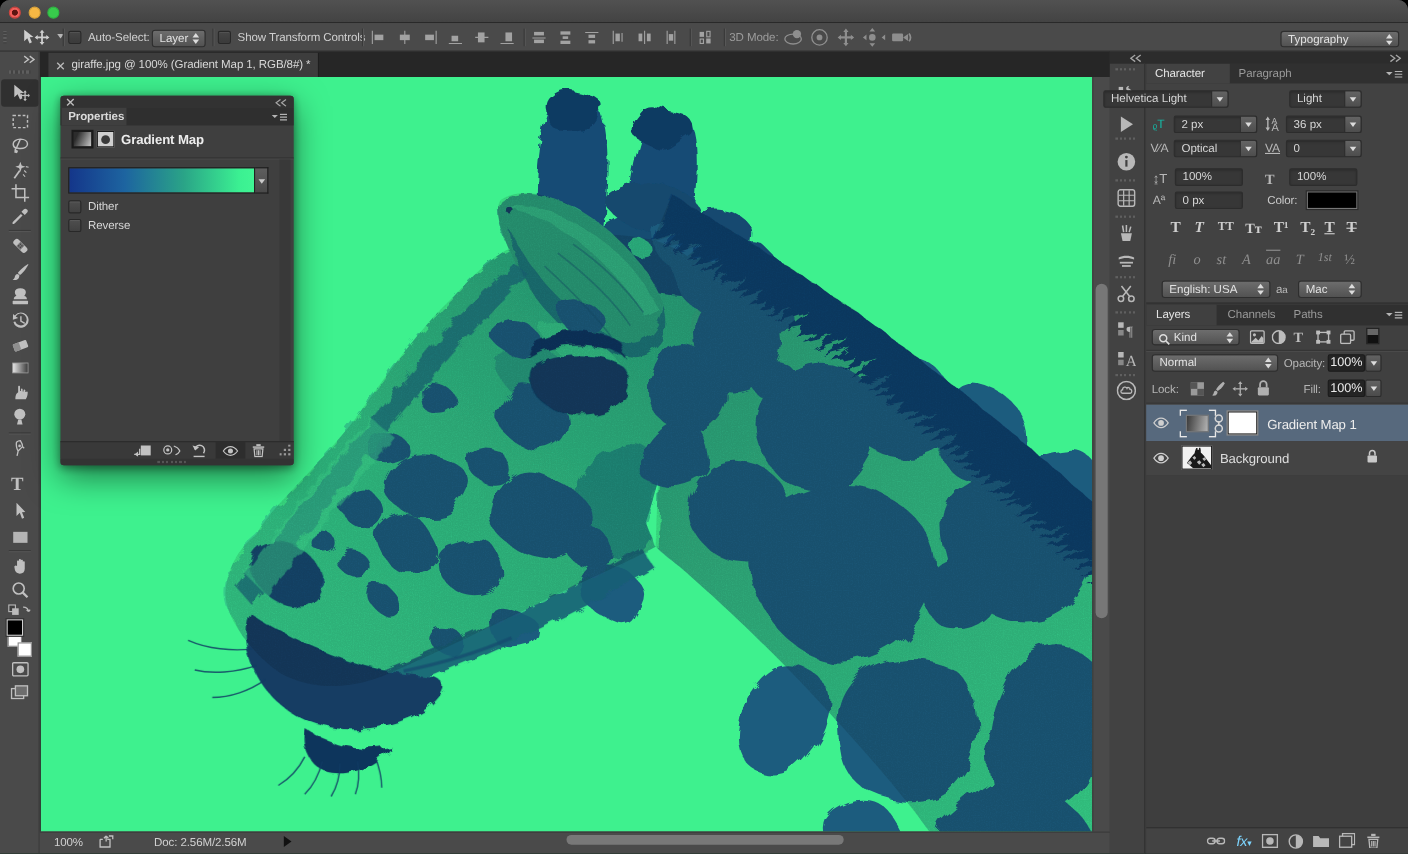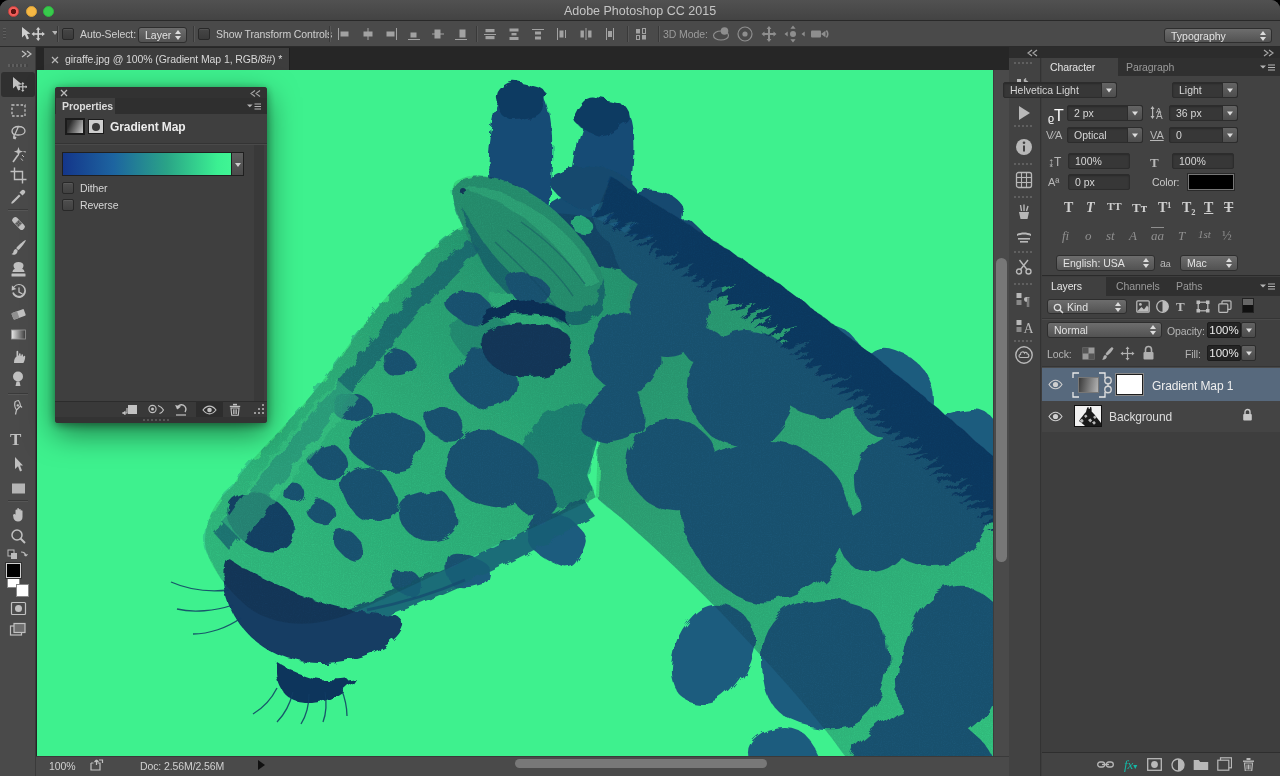--- a/index.html
+++ b/index.html
@@ -23,21 +23,20 @@
 .dbtn:before{content:"";position:absolute;left:50%;top:50%;transform:translate(-50%,-40%);border-left:3.5px solid transparent;border-right:3.5px solid transparent;border-top:4px solid #dcdcdc}
 svg{display:block}
 </style></head>
 <body>
 <div id="app">
 
 <div class="abs" style="left:0;top:0;width:1280px;height:21px;background:linear-gradient(#515151,#434343);border-bottom:1px solid #292929"></div>
 <div class="abs" style="left:8px;top:6px;width:11px;height:11px;border-radius:50%;background:radial-gradient(circle at 50% 50%,#5d1512 0 2.4px,#f35f5b 3px);border:0.5px solid #ce4540"></div>
 <div class="abs" style="left:26px;top:6px;width:11px;height:11px;border-radius:50%;background:#f6b844;border:0.5px solid #d9a23a"></div>
 <div class="abs" style="left:43px;top:6px;width:11px;height:11px;border-radius:50%;background:#38cb4c;border:0.5px solid #2fb542"></div>
-<div class="abs" style="left:0;top:3.5px;width:1280px;text-align:center;color:#c5c5c5;font-size:12.5px">Adobe Photoshop CC 2015</div>
 
 <div class="abs" style="left:0;top:21px;width:1280px;height:26px;background:#4a4a4a;border-bottom:1px solid #2b2b2b"></div>
 <div class="abs" style="left:3px;top:28px;width:3px;height:12px;background:repeating-linear-gradient(#5e5e5e 0 1px,#454545 1px 3px)"></div>
 <svg class="abs" style="left:20px;top:26px" width="28" height="16" viewBox="0 0 28 16">
   <path d="M2,1 L2,11.5 L4.8,8.8 L6.9,13.5 L9,12.4 L7,7.9 L10.4,7.7 Z" fill="#cfcfcf"></path>
   <g stroke="none" fill="#cfcfcf">
         <rect x="17.4" y="3" width="1.6" height="10"></rect>
         <rect x="13" y="7.2" width="10.4" height="1.6"></rect>
   <path d="M18.2,1 l-2.2,2.8 h4.4z M18.2,15 l-2.2,-2.8 h4.4z M11.5,8 l2.8,-2.2 v4.4z M24.9,8 l-2.8,-2.2 v4.4z"></path>
       </g>
@@ -515,21 +514,21 @@
     </svg>
     <div class="abs" style="left:1042px;top:76px;width:238px;height:200px;background:#424242;border-bottom:1px solid #2a2a2a"></div>
     <div class="field" style="left:1003px;top:82px;width:114px;height:16px">
       <span class="lbl">Helvetica Light</span>
       <span class="fbtn"></span>
     </div>
     <div class="field" style="left:1172px;top:82px;width:66px;height:16px">
       <span class="lbl">Light</span>
       <span class="fbtn"></span>
     </div>
-    <div class="txt" style="left:1048px;top:107px;color:#ffffff;font-size:16px">ᵨT</div>
+    <div class="txt" style="left:1048px;top:107px;color:#14b8a6;font-size:11px">ᵨT</div>
     <div class="field" style="left:1067px;top:105px;width:76px;height:16px">
       <span class="lbl">2 px</span>
       <span class="fbtn"></span>
     </div>
     <svg class="abs" style="left:1150px;top:105px" width="16" height="15" viewBox="0 0 16 15">
       <g fill="#b8b8b8">
         <path d="M2.5,1 l2,3 h-4z M2.5,14 l-2,-3 h4z"></path>
         <rect x="2" y="3" width="1.2" height="9"></rect>
         <text x="6" y="8" font-size="8" fill="#b8b8b8">A</text>
         <text x="6" y="14" font-size="10" fill="#b8b8b8">A</text>
@@ -709,21 +708,21 @@
     </svg>
     <div class="abs" style="left:1042px;top:432px;width:238px;height:320px;background:#3e3e3e"></div>
     <div class="abs" style="left:1042px;top:752px;width:238px;height:24px;background:#434343;border-top:1px solid #2e2e2e"></div>
     <svg class="abs" style="left:1097px;top:760px" width="17" height="9" viewBox="0 0 17 9">
       <g fill="none" stroke="#b8b8b8" stroke-width="1.3">
         <rect x="0.7" y="2" width="7" height="5" rx="2.5"></rect>
         <rect x="9.3" y="2" width="7" height="5" rx="2.5"></rect>
         <line x1="5" y1="4.5" x2="12" y2="4.5"></line>
       </g>
     </svg>
-    <div class="txt" style="left:1124px;top:757px;color:#14b8a6;font-size:13px;font-style:italic;font-family:Liberation Serif, serif">fx<span style="font-size:8px;font-style:normal">▾</span></div>
+    <div class="txt" style="left:1124px;top:757px;color:#7dd3fc;font-size:13px;font-style:italic;font-family:Liberation Sans, sans-serif">fx<span style="font-size:8px;font-style:normal">▾</span></div>
     <svg class="abs" style="left:1147px;top:758px" width="15" height="13">
       <rect x="0.7" y="0.7" width="13.6" height="11.6" fill="none" stroke="#b8b8b8" stroke-width="1.3"></rect>
       <circle cx="7.5" cy="6.5" r="3.4" fill="#b8b8b8"></circle>
     </svg>
     <svg class="abs" style="left:1171px;top:758px" width="14" height="14">
       <circle cx="7" cy="7" r="6" fill="none" stroke="#b8b8b8" stroke-width="1.3"></circle>
       <path d="M7,1 A6,6 0 0 1 7,13 Z" fill="#b8b8b8"></path>
     </svg>
     <svg class="abs" style="left:1193px;top:758px" width="16" height="13">
       <path d="M0.7,12 V2 h5 l1.5,2 h8 v8 z" fill="#b8b8b8"></path>

